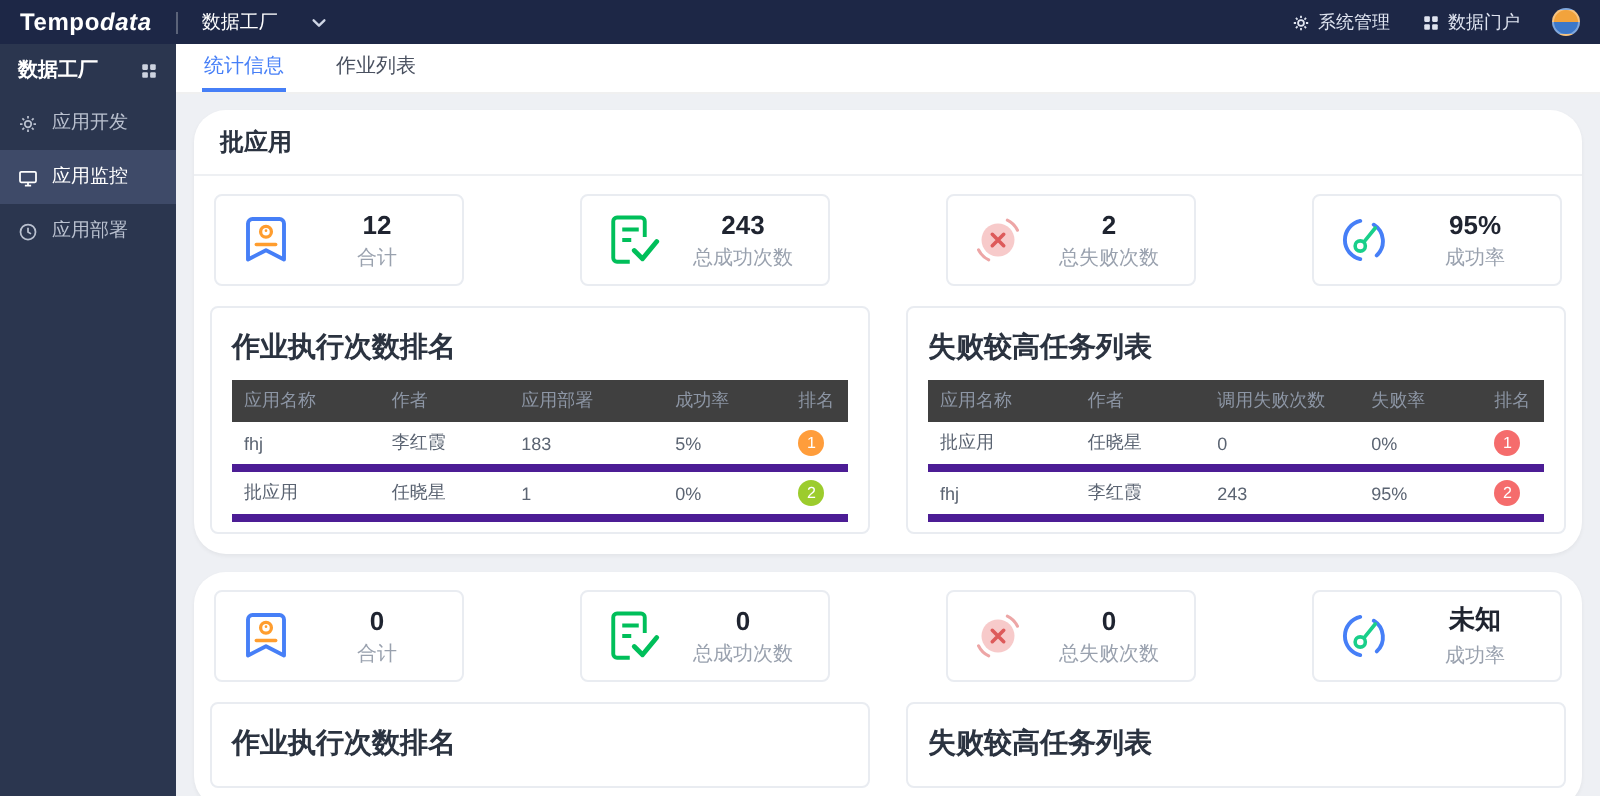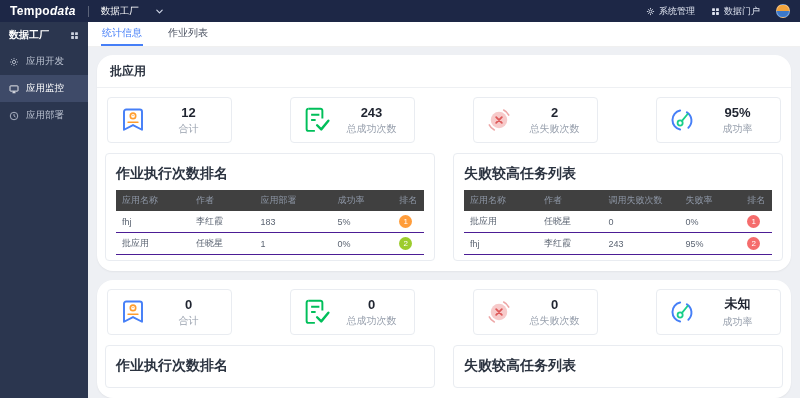--- a/index.html
+++ b/index.html
@@ -51,21 +51,21 @@
   .stat-info { flex:1; text-align:center; padding-right:12px; }
   .stat-value { font-size:13px; font-weight:bold; color:#1f2430; }
   .stat-label { font-size:10px; color:#99a1ae; margin-top:2px; }
 
   .tables { display:grid; grid-template-columns:1fr 1fr; column-gap:18px; margin-top:10px; }
   .table-card { border:1px solid #e9ecf1; border-radius:4px; padding:7px 10px 5px; background:#fff; }
   .table-title { font-size:14px; font-weight:bold; color:#2b3340; margin:4px 0 7px; }
   table { width:100%; border-collapse:collapse; font-size:9px; color:#5b6472; table-layout:fixed; }
   thead th { background:#404040; color:#8d96a5; font-weight:normal; text-align:left; padding:4px 6px;
              overflow:hidden; white-space:nowrap; }
-  tbody td { padding:4px 6px; border-bottom:1px solid #4c1d95; overflow:hidden; white-space:nowrap; }
+  tbody td { padding:4px 6px; border-bottom:4px solid #4c1d95; overflow:hidden; white-space:nowrap; }
   .rank-badge { display:inline-flex; width:13px; height:13px; border-radius:50%; color:#fff;
                 font-size:8px; align-items:center; justify-content:center; }
   .bottom-strip { flex:0 0 6px; background:#fff; }
 </style>
 </head>
 <body>
 
 <div class="app">
 
   <header class="topbar">

